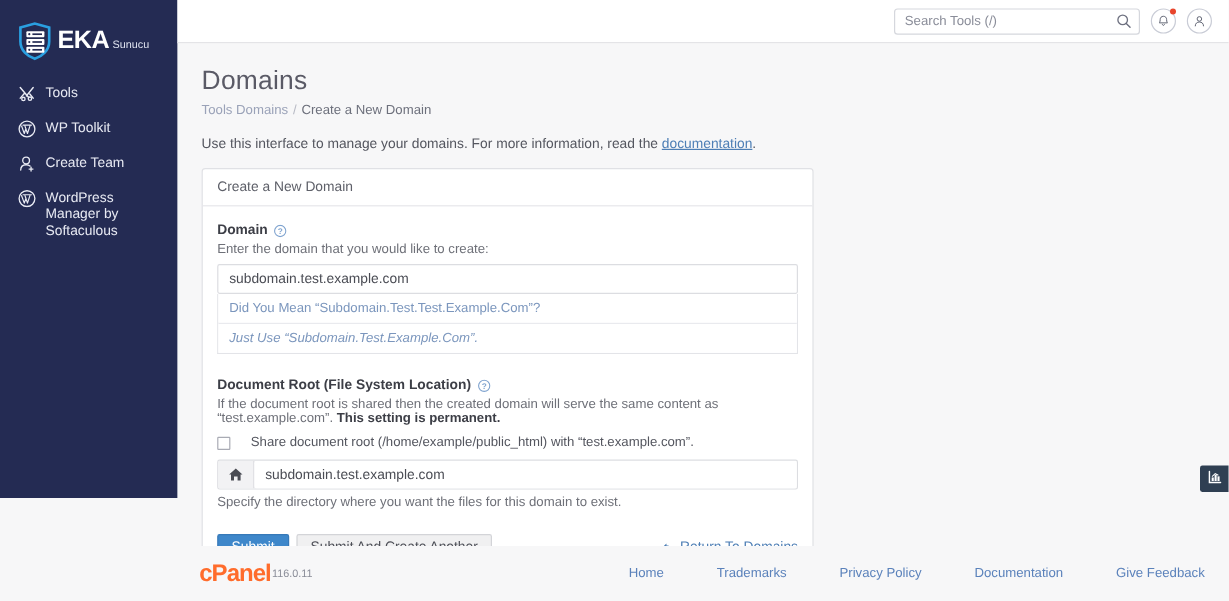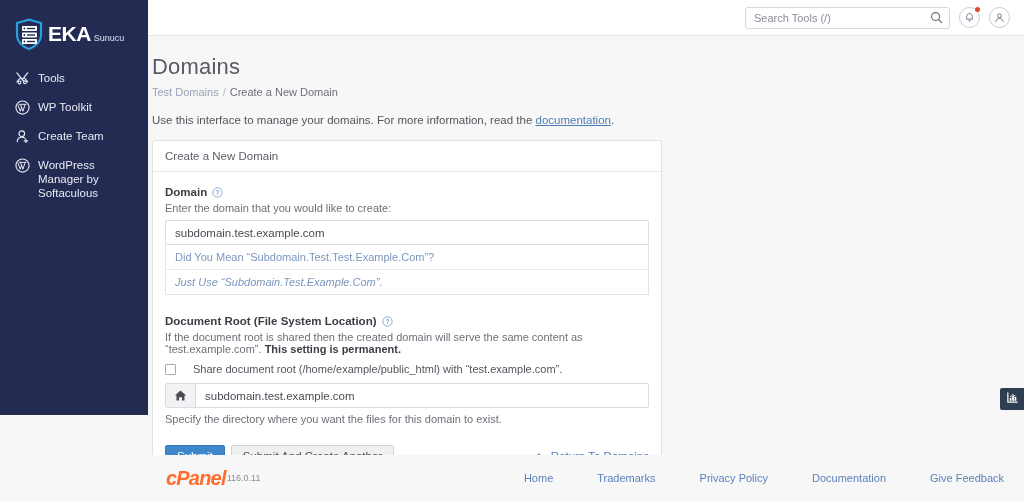--- a/index.html
+++ b/index.html
@@ -152,21 +152,21 @@
     position: absolute;
     top: -1px; right: -1px;
     width: 5px; height: 5px;
     background: #e8452c;
     border-radius: 50%;
   }
 
   
   .content {
     flex: 1;
-    padding: 18px 0 0 4px;
+    padding: 18px 0 0 20px;
     overflow: hidden;
     position: relative;
   }
 
   .page-title {
     font-size: 22px;
     font-weight: normal;
     color: #5a5a66;
     letter-spacing: 0.2px;
     margin-bottom: 6px;
@@ -355,21 +355,20 @@
     height: 46px;
     min-height: 46px;
     display: flex;
     align-items: center;
     padding: 0 20px 0 18px;
     background: #f7f7f8;
   }
   .cpanel-logo {
     font-size: 20px;
     font-weight: bold;
-    font-style: italic;
     color: #ff6c2c;
     letter-spacing: -0.8px;
     font-family: "Liberation Sans", sans-serif;
   }
   .cpanel-version {
     font-size: 9px;
     color: #8a8d98;
     margin-left: 1px;
   }
   .footer-links {
@@ -503,21 +502,21 @@
           <path d="M2.6 12.2 C2.6 9.4 4.6 8.1 7 8.1 C9.4 8.1 11.4 9.4 11.4 12.2" fill="none" stroke="#5f6372" stroke-width="1.05" stroke-linecap="round"></path>
         </svg>
       </div>
     </header>
 
     <section class="content">
 
       <h1 class="page-title">Domains</h1>
 
       <div class="breadcrumb">
-        <a>Test Domains</a><span class="sep">/</span><span class="current">Create a New Domain</span>
+        <a>Tools Domains</a><span class="sep">/</span><span class="current">Create a New Domain</span>
       </div>
 
       <p class="intro">
         <span>Use this interface to manage your domains. For more information, read the </span><a>documentation</a><span>.</span>
       </p>
 
       <div class="card">
 
         <div class="card-header">Create a New Domain</div>
 

